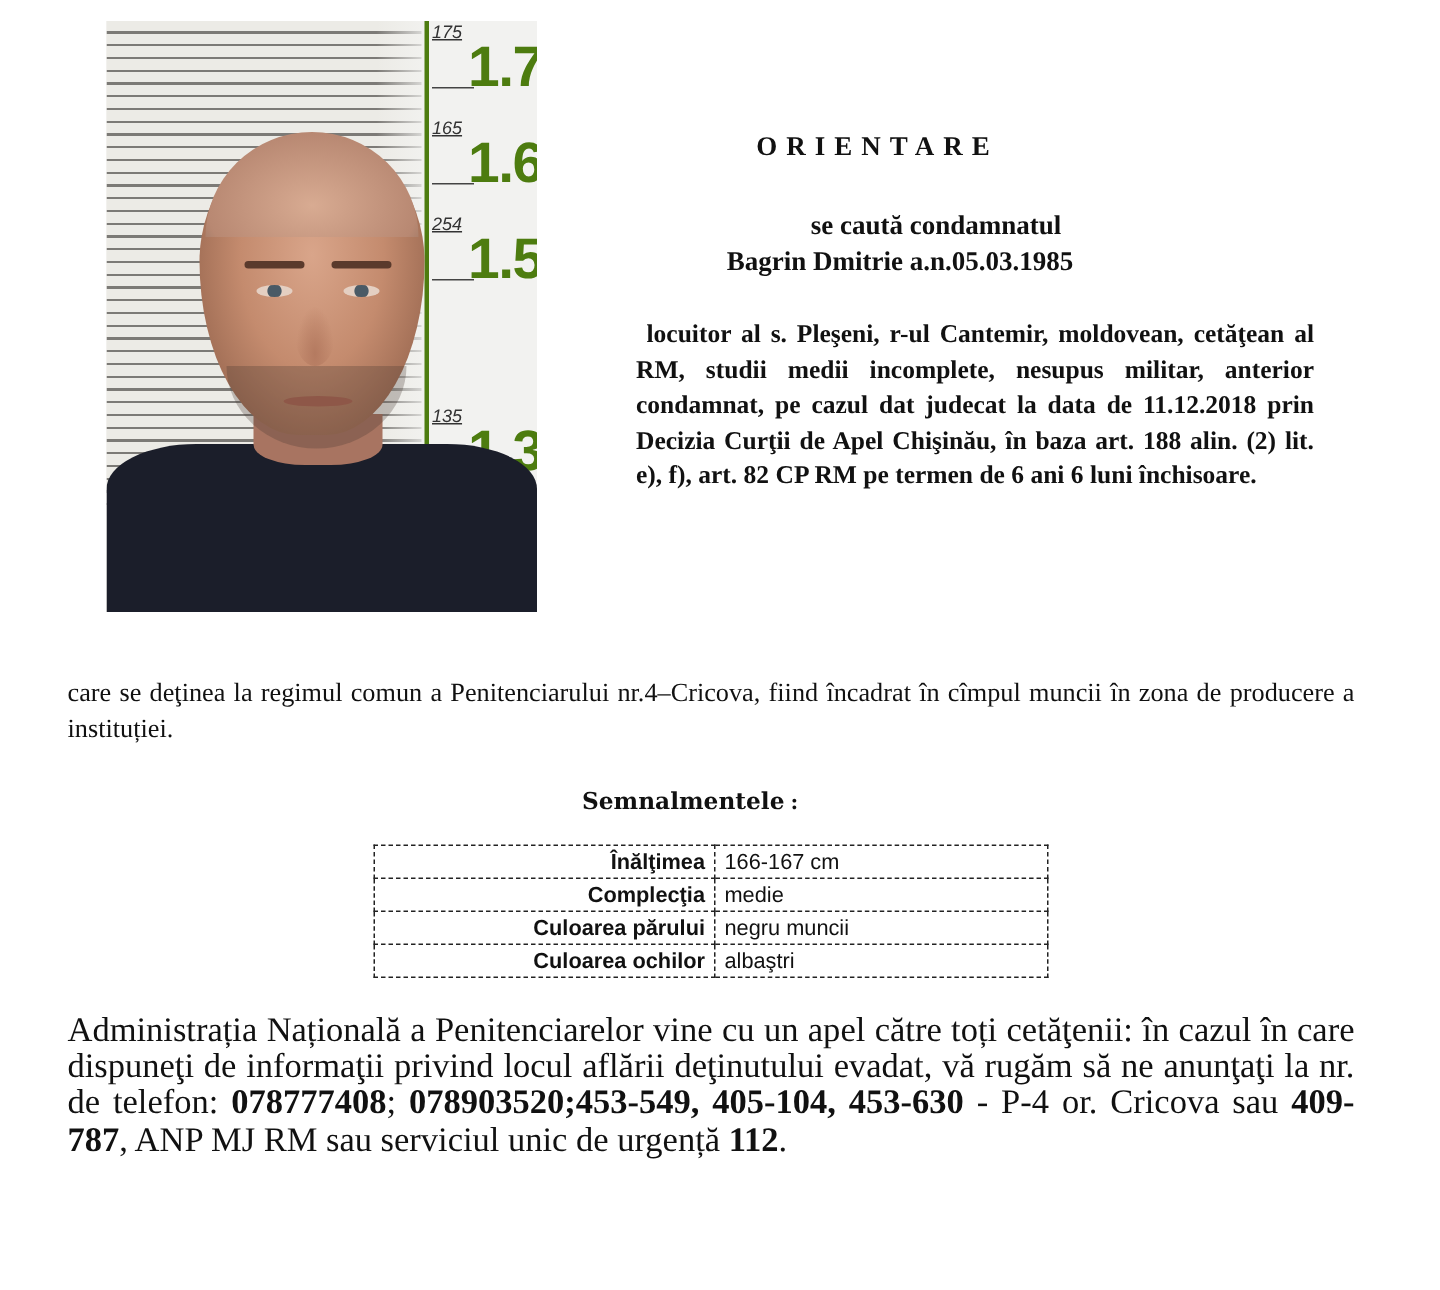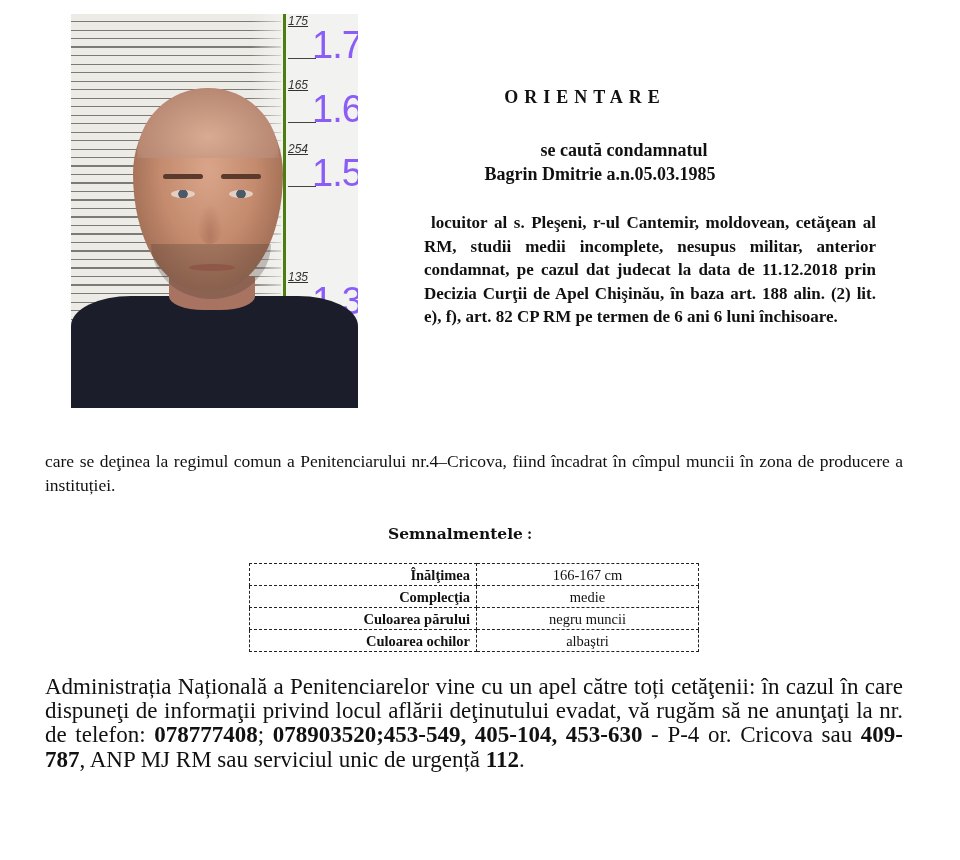--- a/index.html
+++ b/index.html
@@ -22,21 +22,21 @@
       position: absolute; left: 212px; top: 0; width: 75px; height: 340px;
       background: #f2f2f0; border-left: 3px solid #4d7c0f;
     }
     .ruler-mark { position: absolute; left: 0; width: 75px; height: 64px; }
     .ruler-mark .small {
       position: absolute; left: 2px; top: 0; font-family: "Liberation Sans", sans-serif;
       font-style: italic; font-size: 12px; color: #333; text-decoration: underline;
     }
     .ruler-mark .big {
       position: absolute; left: 26px; top: 10px; font-family: "Liberation Sans", sans-serif;
-      font-weight: normal; font-size: 38px; color: #8b5cf6; letter-spacing: -1px; white-space: nowrap;
+      font-weight: bold; font-size: 38px; color: #4d7c0f; letter-spacing: -1px; white-space: nowrap;
     }
     .ruler-mark .tick { position: absolute; left: 2px; top: 44px; width: 28px; border-top: 1px solid #444; }
     .head {
       position: absolute; left: 62px; top: 76px; width: 150px; height: 200px;
       background: radial-gradient(ellipse at 50% 40%, #d9a58a 0%, #c48b6e 45%, #9c6a52 80%, #7a5443 100%);
       border-radius: 48% 48% 44% 44% / 42% 42% 58% 58%;
     }
     .scalp {
       position: absolute; left: 66px; top: 74px; width: 142px; height: 70px;
       border-radius: 50% 50% 0 0 / 100% 100% 0 0;
@@ -81,27 +81,27 @@
     }
     .para2 p { margin: 0; }
     .sem-title {
       position: absolute; left: 388px; top: 524px; font-family: "DejaVu Serif", serif;
       font-weight: bold; font-size: 15.5px;
     }
     .sem-title .colon { font-size: 14px; margin-left: 4px; }
     table.marks {
       position: absolute; left: 249px; top: 563px; width: 450px;
       border-collapse: collapse; border: 1.5px dashed #222;
-      font-family: Liberation Serif, serif; font-size: 14.5px;
+      font-family: Liberation Sans, sans-serif; font-size: 14.5px;
     }
     table.marks td {
       border: 1px dashed #222; height: 21px; padding: 0 6px; line-height: 20px;
     }
     table.marks td.label { text-align: right; font-weight: bold; width: 214px; }
-    table.marks td.value { text-align: center; font-weight: normal; }
+    table.marks td.value { text-align: left; font-weight: normal; }
     .appeal {
       position: absolute; left: 45px; top: 675px; width: 858px;
       font-size: 23px; line-height: 24.2px; text-align: justify;
     }
     .appeal p { margin: 0; }
     .appeal b { font-weight: bold; }
   </style>
 </head>
 <body>
 

